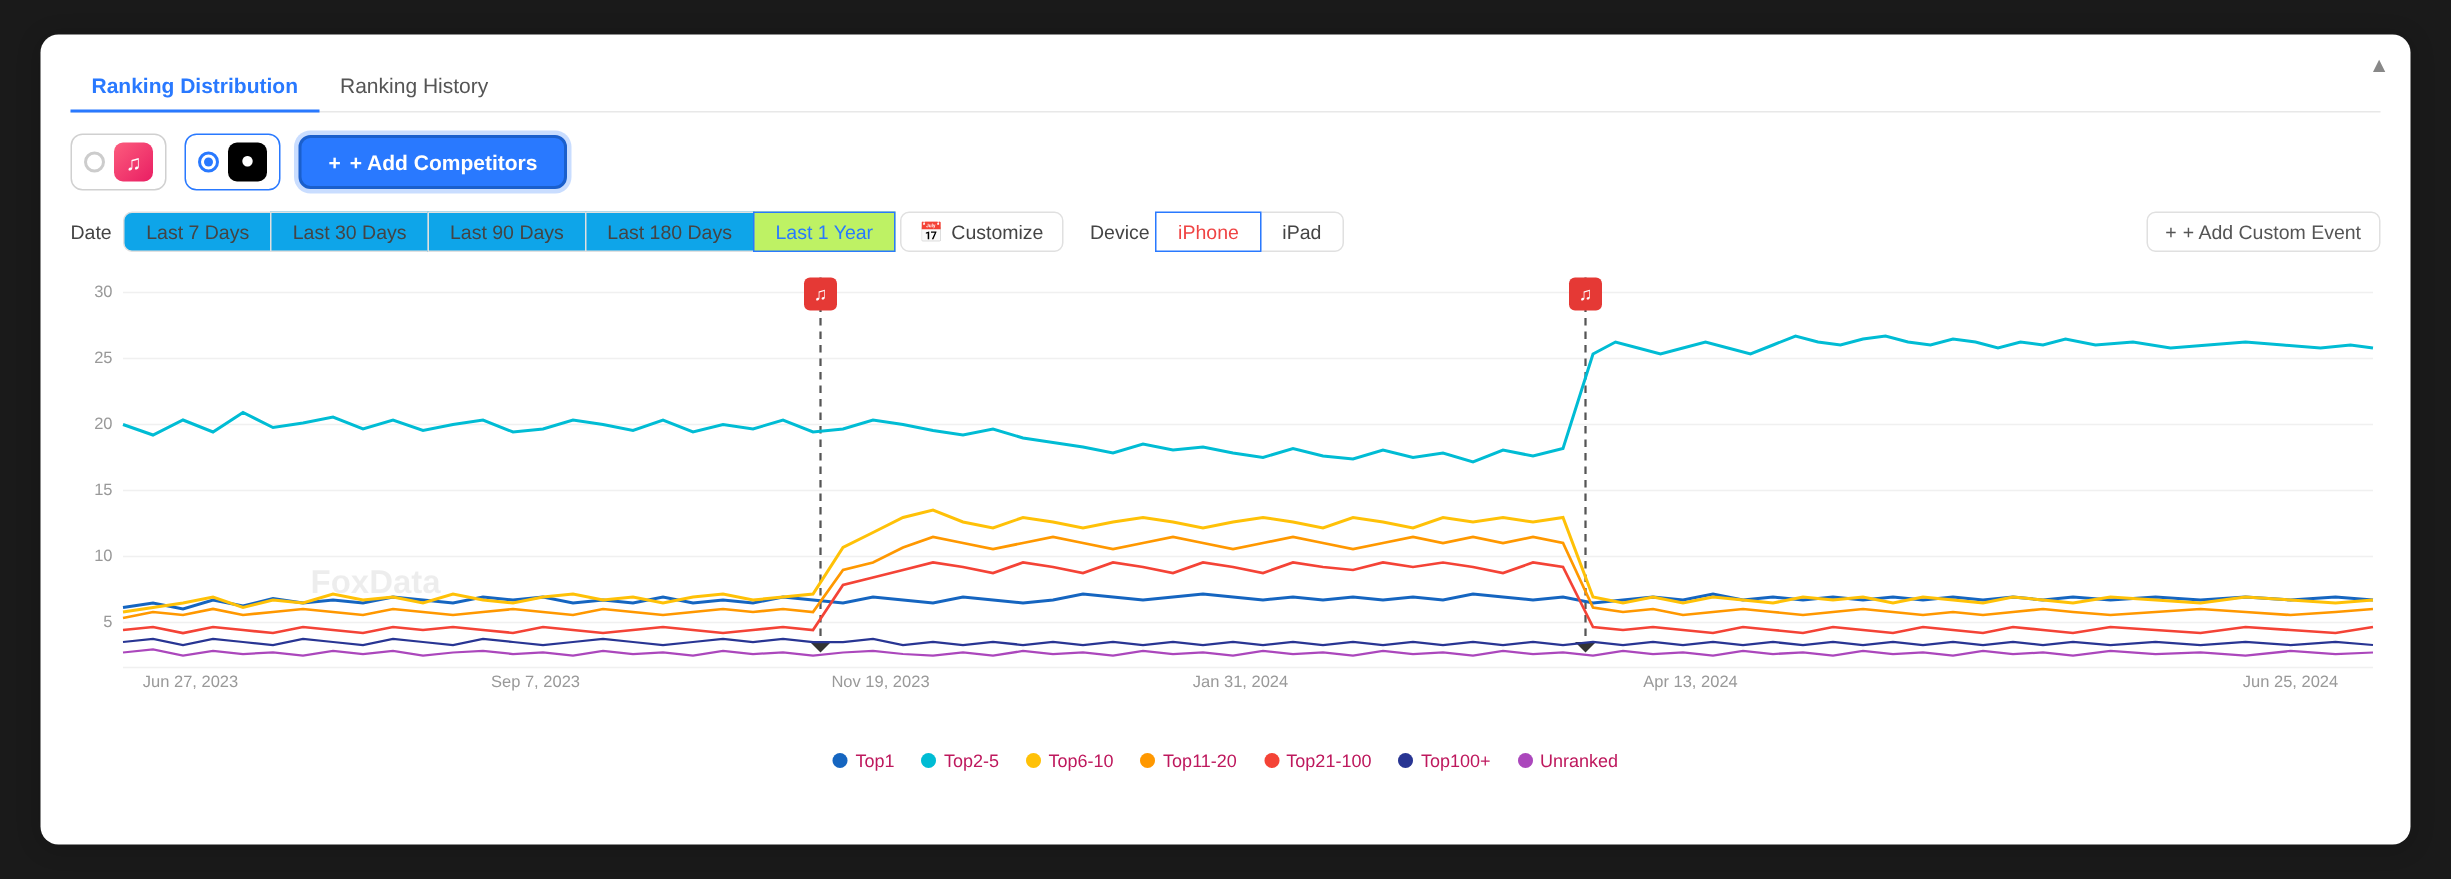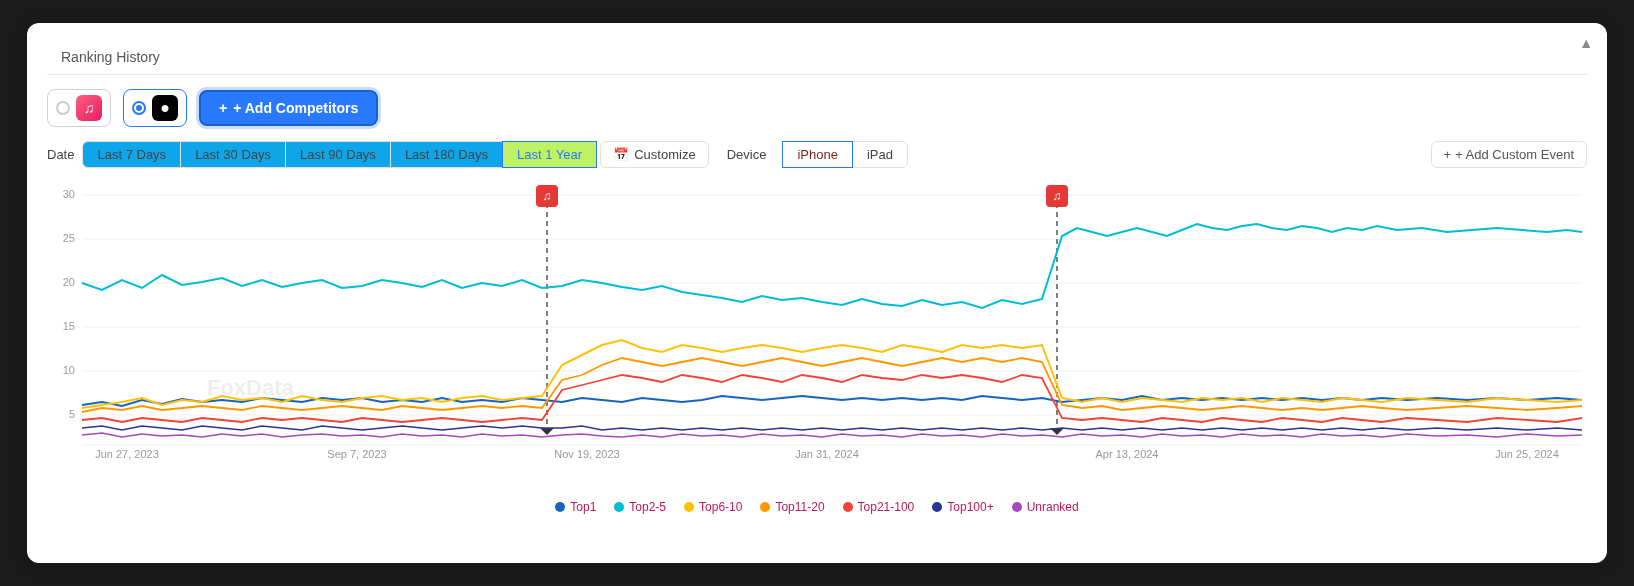--- a/index.html
+++ b/index.html
@@ -159,37 +159,37 @@
       color: #444;
       display: flex;
       align-items: center;
       gap: 5px;
       margin-left: 4px;
     }
     .device-label {
       font-size: 13px;
       color: #444;
       margin-left: 18px;
-      margin-right: 16px;
+      margin-right: 4px;
       font-weight: 500;
     }
     .device-btn {
       padding: 5px 14px;
       font-size: 13px;
       border: 1px solid #e0e0e0;
       background: #fff;
       cursor: pointer;
       color: #444;
       border-radius: 0;
       margin-right: -1px;
     }
     .device-btn:first-of-type { border-radius: 6px 0 0 6px; }
     .device-btn:last-of-type { border-radius: 0 6px 6px 0; }
     .device-btn.active {
-      color: #7f1d1d;
+      color: #ef4444;
       border: 1.5px solid #2979ff;
       z-index: 1;
       position: relative;
     }
     .right-actions {
       margin-left: auto;
       display: flex;
       align-items: center;
       gap: 10px;
     }
@@ -250,20 +250,21 @@
 </head>
 <body>
 
 <div class="card">
 
   <button class="collapse-btn">
     <span>▲</span>
   </button>
 
   <div class="tabs-row">
+    <div class="tab active">Ranking Distribution</div>
     <div class="tab">Ranking History</div>
   </div>
 
   <div class="controls-row">
 
     <div class="radio-app">
       <div class="radio-dot"></div>
       <div class="app-icon music">♫</div>
     </div>
 

